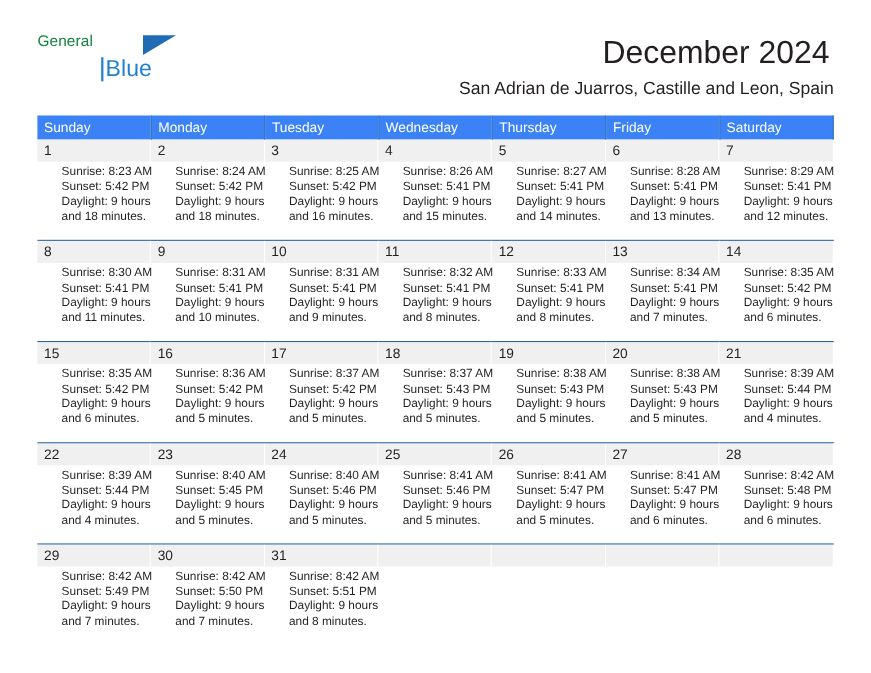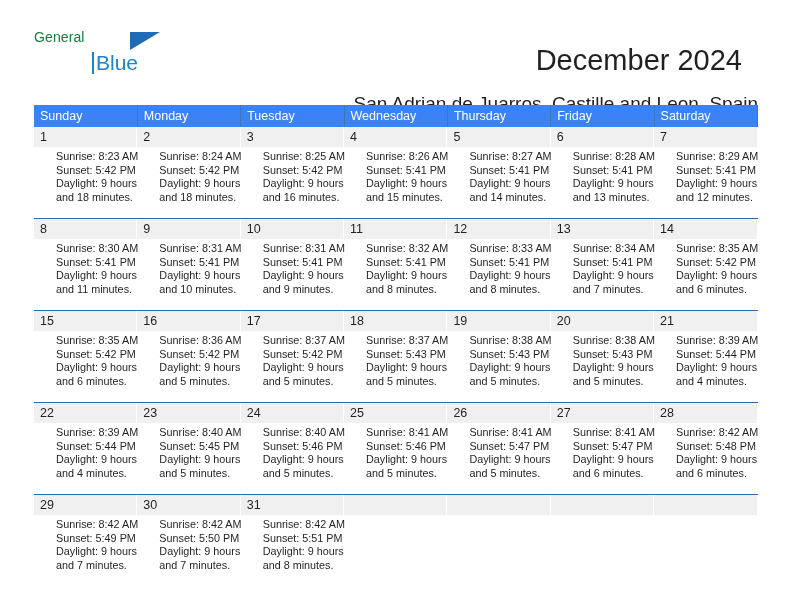--- a/index.html
+++ b/index.html
@@ -78,24 +78,24 @@
     right: 0;
     top: 0;
     text-align: right;
   }
   .cal-title {
     font-size: 29px;
     color: #231f20;
     line-height: 1.15;
     white-space: nowrap;
     font-weight: normal;
-    margin: 16px;
+    margin: 4px;
   }
   .cal-subtitle {
-    font-size: 19px;
+    font-size: 16px;
     color: #231f20;
     margin-top: 7px;
     white-space: nowrap;
   }
 
   
   .calendar {
     position: absolute;
     left: 34px;
     top: 105px;

